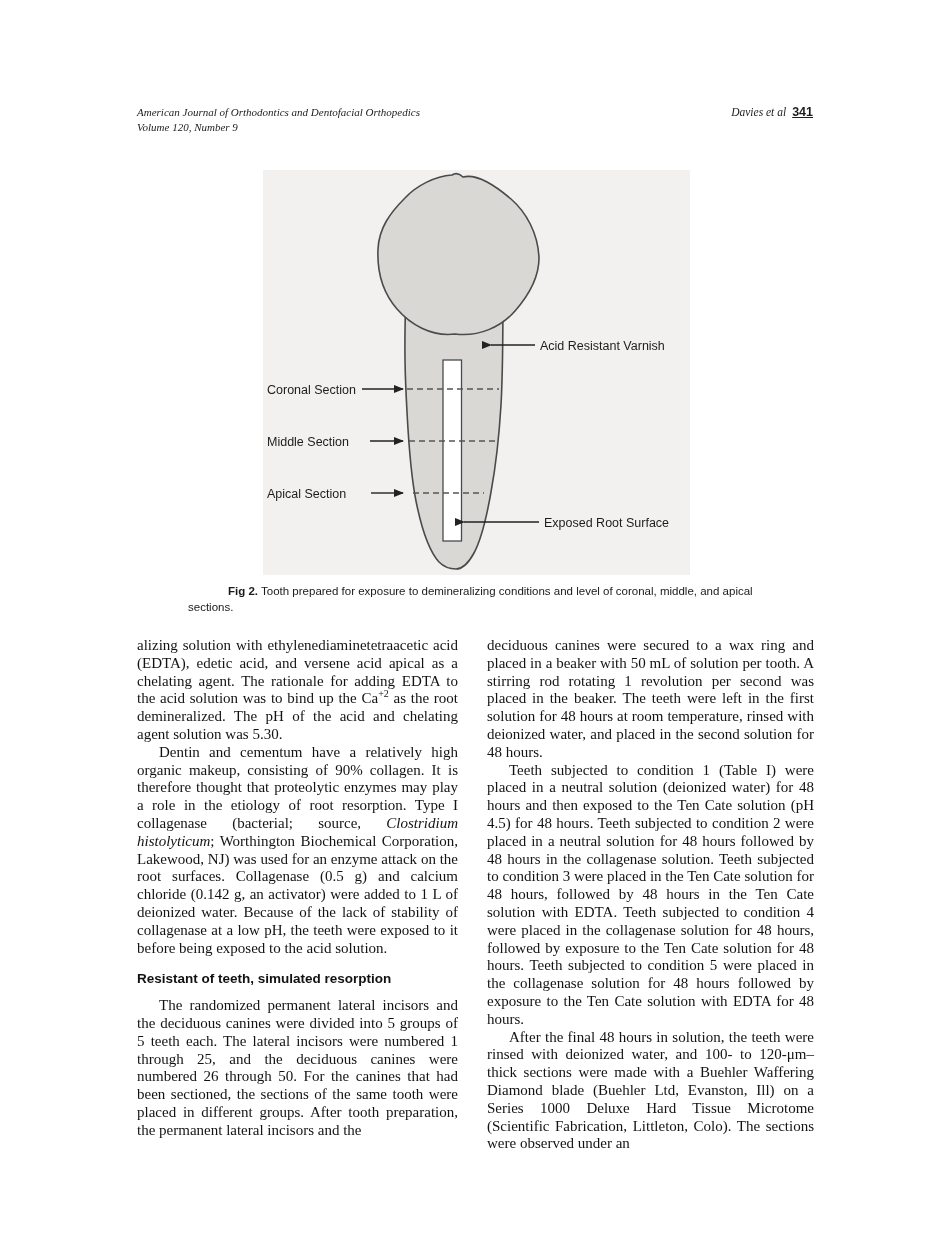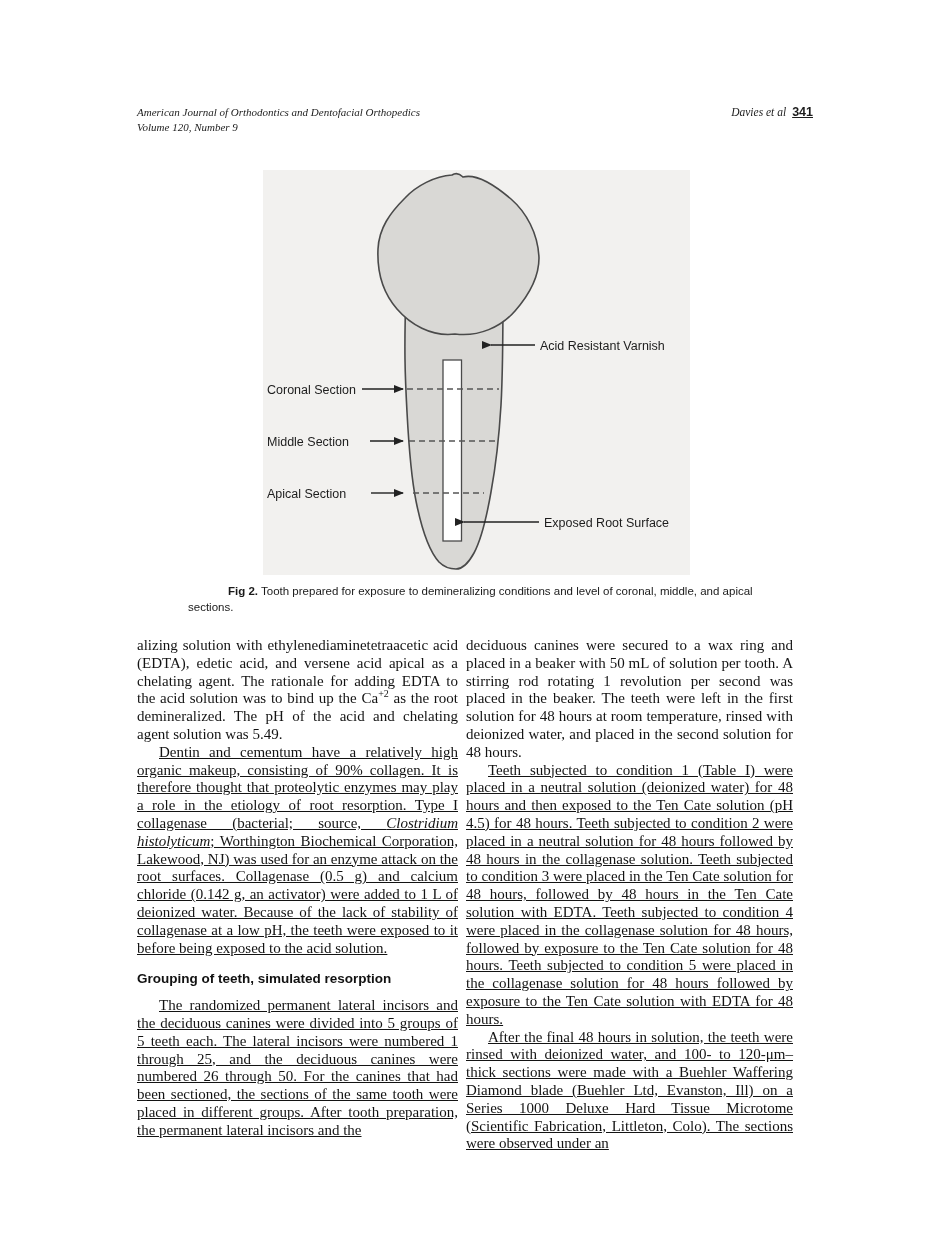--- a/index.html
+++ b/index.html
@@ -71,23 +71,23 @@
   
   .column {
     position: absolute;
     top: 637px;
     font-size: 15px;
     line-height: 17.8px;
     text-align: justify;
     color: #131313;
   }
   .column-left  { left: 137px; width: 321px; }
-  .column-right { left: 466px; width: 327px; }
+  .column-right { left: 487px; width: 327px; }
   .column p { margin: 0; }
-  .column p.indent { text-indent: 22px; text-decoration: underline; }
+  .column p.indent { text-indent: 22px; }
   .column sup { font-size: 10px; line-height: 0; }
   .section-heading {
     font-family: "Liberation Sans", sans-serif;
     font-size: 13.5px;
     font-weight: bold;
     color: #111;
     margin: 13px 0 9px 0;
     text-align: left;
   }
 </style>
@@ -158,23 +158,23 @@
       <text class="fig-label" x="281" y="356.5">Exposed Root Surface</text>
     </svg>
   </div>
 
   <div class="figure-caption">
     <b>Fig 2.</b>
     <span>Tooth prepared for exposure to demineralizing conditions and level of coronal, middle, and apical sections.</span>
   </div>
 
   <div class="column column-left">
-    <p><span>alizing solution with ethylenediaminetetraacetic acid (EDTA), edetic acid, and versene acid apical as a chelating agent. The rationale for adding EDTA to the acid solution was to bind up the Ca</span><sup>+2</sup><span> as the root demineralized. The pH of the acid and chelating agent solution was 5.49.</span></p>
+    <p><span>alizing solution with ethylenediaminetetraacetic acid (EDTA), edetic acid, and versene acid apical as a chelating agent. The rationale for adding EDTA to the acid solution was to bind up the Ca</span><sup>+2</sup><span> as the root demineralized. The pH of the acid and chelating agent solution was 5.30.</span></p>
     <p class="indent"><span>Dentin and cementum have a relatively high organic makeup, consisting of 90% collagen. It is therefore thought that proteolytic enzymes may play a role in the etiology of root resorption. Type I collagenase (bacterial; source, </span><i>Clostridium histolyticum</i><span>; Worthington Biochemical Corporation, Lakewood, NJ) was used for an enzyme attack on the root surfaces. Collagenase (0.5 g) and calcium chloride (0.142 g, an activator) were added to 1 L of deionized water. Because of the lack of stability of collagenase at a low pH, the teeth were exposed to it before being exposed to the acid solution.</span></p>
-    <h3 class="section-heading">Grouping of teeth, simulated resorption</h3>
+    <h3 class="section-heading">Resistant of teeth, simulated resorption</h3>
     <p class="indent">The randomized permanent lateral incisors and the deciduous canines were divided into 5 groups of 5 teeth each. The lateral incisors were numbered 1 through 25, and the deciduous canines were numbered 26 through 50. For the canines that had been sectioned, the sections of the same tooth were placed in different groups. After tooth preparation, the permanent lateral incisors and the</p>
   </div>
 
   <div class="column column-right">
     <p>deciduous canines were secured to a wax ring and placed in a beaker with 50 mL of solution per tooth. A stirring rod rotating 1 revolution per second was placed in the beaker. The teeth were left in the first solution for 48 hours at room temperature, rinsed with deionized water, and placed in the second solution for 48 hours.</p>
     <p class="indent">Teeth subjected to condition 1 (Table I) were placed in a neutral solution (deionized water) for 48 hours and then exposed to the Ten Cate solution (pH 4.5) for 48 hours. Teeth subjected to condition 2 were placed in a neutral solution for 48 hours followed by 48 hours in the collagenase solution. Teeth subjected to condition 3 were placed in the Ten Cate solution for 48 hours, followed by 48 hours in the Ten Cate solution with EDTA. Teeth subjected to condition 4 were placed in the collagenase solution for 48 hours, followed by exposure to the Ten Cate solution for 48 hours. Teeth subjected to condition 5 were placed in the collagenase solution for 48 hours followed by exposure to the Ten Cate solution with EDTA for 48 hours.</p>
     <p class="indent">After the final 48 hours in solution, the teeth were rinsed with deionized water, and 100- to 120-μm–thick sections were made with a Buehler Waffering Diamond blade (Buehler Ltd, Evanston, Ill) on a Series 1000 Deluxe Hard Tissue Microtome (Scientific Fabrication, Littleton, Colo). The sections were observed under an</p>
   </div>
 
 </div>

